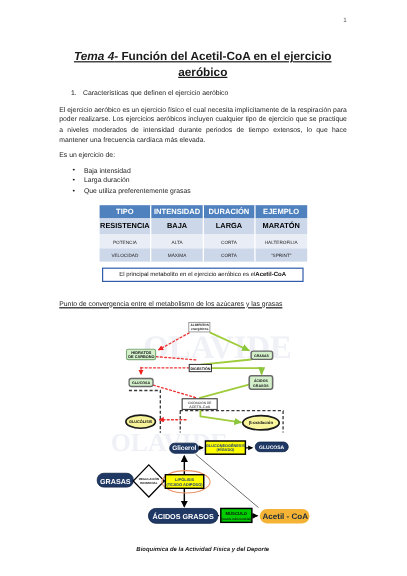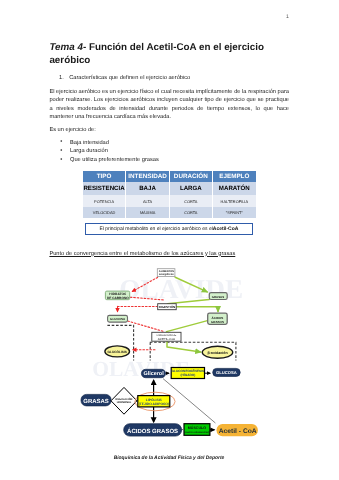--- a/index.html
+++ b/index.html
@@ -1,19 +1,19 @@
 <!DOCTYPE html>
 <html><head>
 <meta charset="utf-8">
 <style>
   html,body{margin:0;padding:0;background:#fff;}
   body{width:339px;height:480px;font-family:"Liberation Sans",sans-serif;overflow:hidden;-webkit-font-smoothing:antialiased;text-rendering:geometricPrecision;}
   .page{position:relative;width:339px;height:480px;background:#fff;}
   .pagenum{position:absolute;left:286px;top:14px;font-size:5.2px;color:#555;}
-  .title{position:absolute;left:49.4px;width:239.2px;top:41.2px;font-weight:bold;font-size:9.83px;line-height:13.3px;color:#1a1a1a;}
+  .title{position:absolute;left:49.4px;width:239.2px;top:41.2px;text-align:center;font-weight:bold;font-size:9.83px;line-height:13.3px;color:#1a1a1a;text-decoration:underline;}
   .title .ti{font-style:italic;}
   .numrow{position:absolute;left:59.1px;top:74.6px;width:250px;font-size:5.7px;color:#222;}
   .numrow .num{display:inline-block;width:10.1px;}
   .para{position:absolute;left:49.4px;top:88.2px;width:239.6px;font-size:5.7px;line-height:8.3px;text-align:justify;color:#1c1c1c;}
   .esun{position:absolute;left:49.4px;top:126.5px;font-size:5.7px;color:#1c1c1c;}
   .bul{position:absolute;left:70px;font-size:5.7px;color:#1c1c1c;}
   .bul::before{content:"\2022";position:absolute;left:-9.7px;top:-0.3px;font-size:6px;}
 
   
   .tbl{position:absolute;left:82.7px;top:170.9px;width:173px;border-collapse:collapse;table-layout:fixed;}

